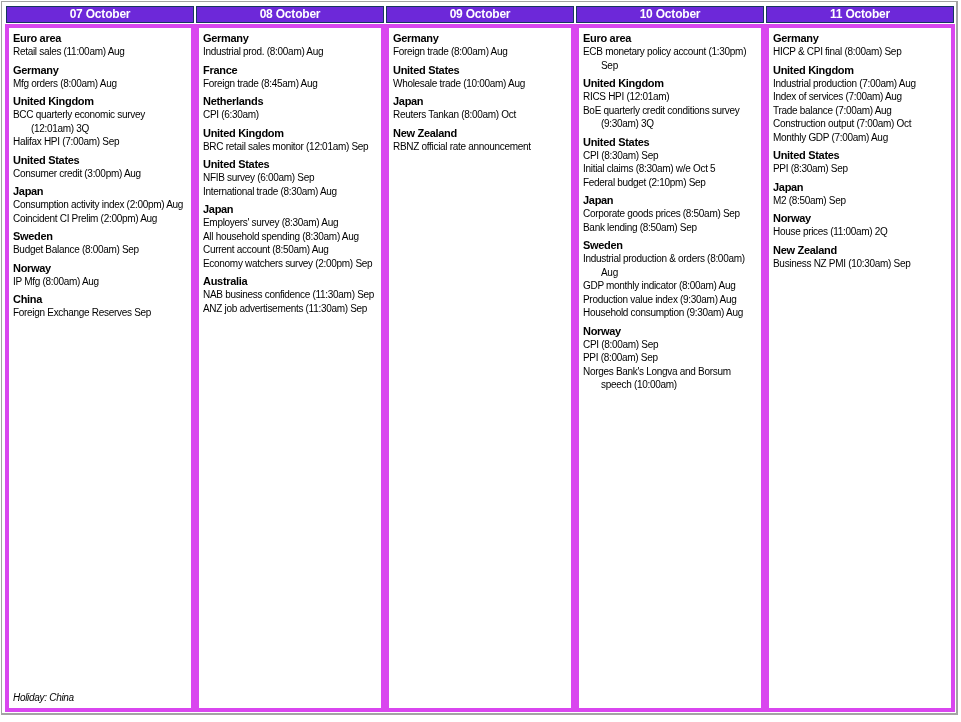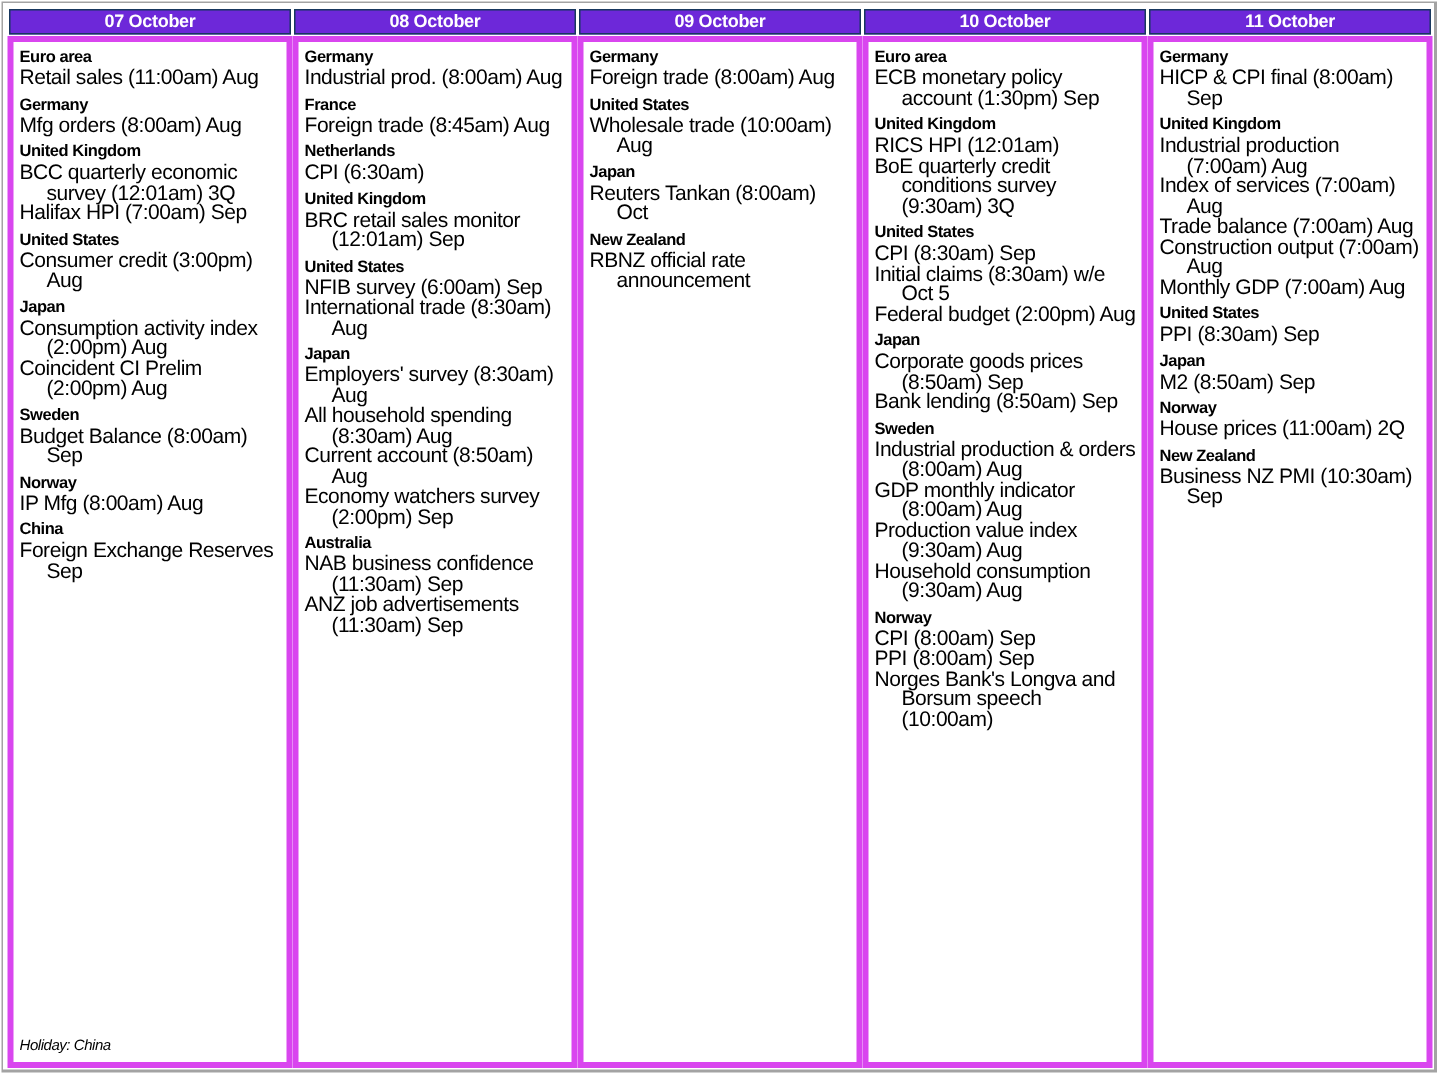--- a/index.html
+++ b/index.html
@@ -66,21 +66,21 @@
 
   .country {
     font-size: 11px;
     font-weight: bold;
     line-height: 14px;
     letter-spacing: -0.3px;
     white-space: nowrap;
   }
 
   .event {
-    font-size: 14px;
+    font-size: 10px;
     line-height: 13.5px;
     letter-spacing: -0.3px;
     padding-left: 18px;
     text-indent: -18px;
   }
 
   .holiday {
     margin-top: auto;
     font-size: 10px;
     font-style: italic;
@@ -234,21 +234,21 @@
   <div class="entry">
     <div class="country">United Kingdom</div>
   <div class="event">RICS HPI (12:01am)</div>
               <div class="event">BoE quarterly credit conditions survey (9:30am) 3Q</div>
             </div>
 
   <div class="entry">
     <div class="country">United States</div>
   <div class="event">CPI (8:30am) Sep</div>
               <div class="event">Initial claims (8:30am) w/e Oct 5</div>
-              <div class="event">Federal budget (2:00pm) Aug</div>
+              <div class="event">Federal budget (2:10pm) Sep</div>
             </div>
 
   <div class="entry">
     <div class="country">Japan</div>
   <div class="event">Corporate goods prices (8:50am) Sep</div>
               <div class="event">Bank lending (8:50am) Sep</div>
             </div>
 
   <div class="entry">
     <div class="country">Sweden</div>
@@ -276,21 +276,21 @@
   <div class="entry">
     <div class="country">Germany</div>
   <div class="event">HICP &amp; CPI final (8:00am) Sep</div>
             </div>
 
   <div class="entry">
     <div class="country">United Kingdom</div>
   <div class="event">Industrial production (7:00am) Aug</div>
               <div class="event">Index of services (7:00am) Aug</div>
               <div class="event">Trade balance (7:00am) Aug</div>
-              <div class="event">Construction output (7:00am) Aug</div>
+              <div class="event">Construction output (7:00am) Oct</div>
               <div class="event">Monthly GDP (7:00am) Aug</div>
             </div>
 
   <div class="entry">
     <div class="country">United States</div>
   <div class="event">PPI (8:30am) Sep</div>
             </div>
 
   <div class="entry">
     <div class="country">Japan</div>

